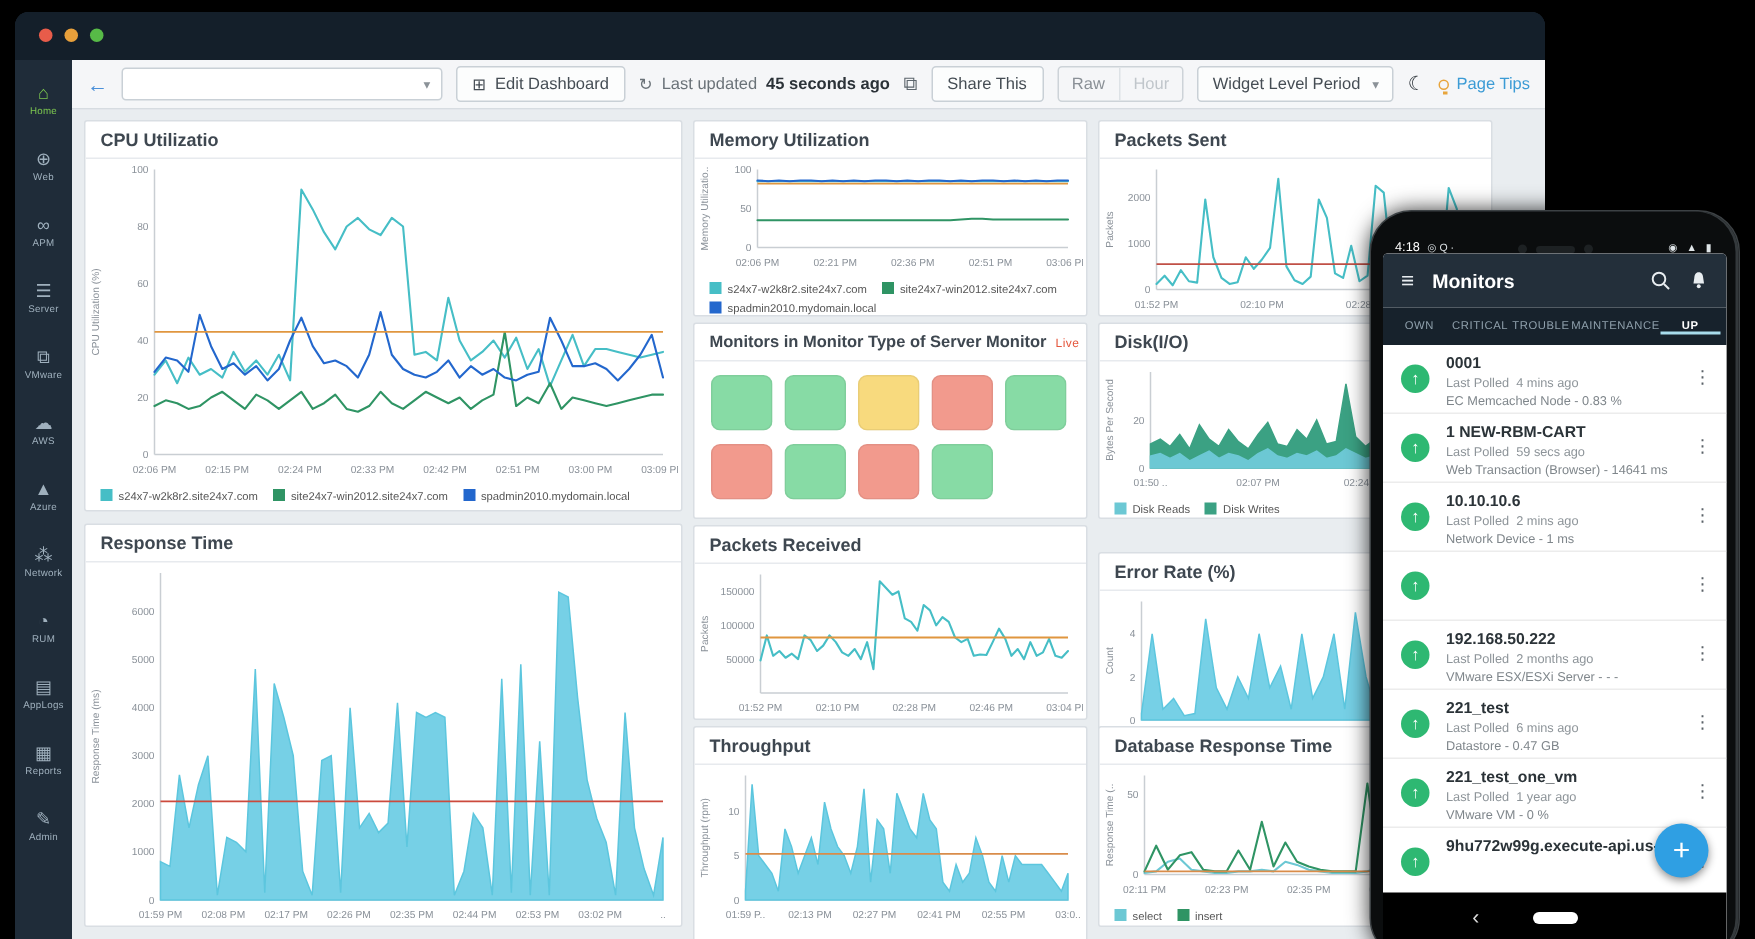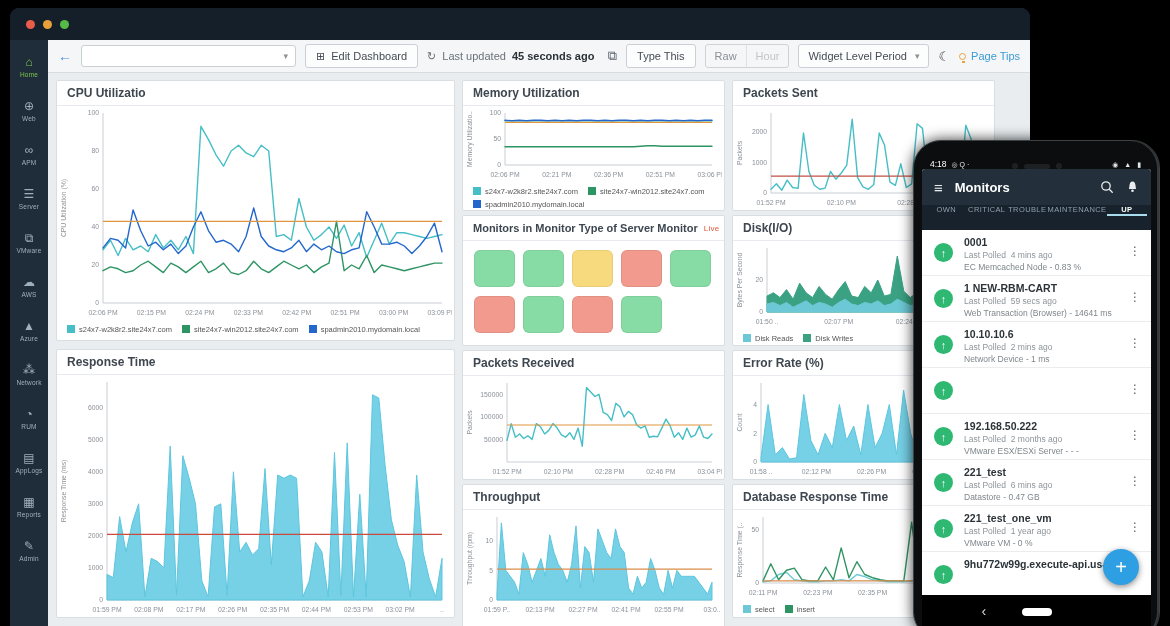--- a/index.html
+++ b/index.html
@@ -43,42 +43,42 @@
   .card-title{height:25px;padding:0 10px;font-size:12px;font-weight:bold;color:#3e4750;border-bottom:1px solid #e7eaee;display:flex;align-items:center;gap:6px;white-space:nowrap}
   .live{color:#e4573d;font-size:8px;font-weight:normal;letter-spacing:.3px}
   #card-cpu{left:8px;top:40px;width:399px;height:261px}
   #card-memory{left:414px;top:40px;width:263px;height:131px}
   #card-psent{left:684px;top:40px;width:263px;height:131px}
   #card-tiles{left:414px;top:175px;width:263px;height:131px}
   #card-tiles .card-title{font-size:11px}
   #card-disk{left:684px;top:175px;width:263px;height:131px}
   #card-resp{left:8px;top:309px;width:399px;height:269px}
   #card-precv{left:414px;top:310px;width:263px;height:130px}
-  #card-err{left:684px;top:310px;width:263px;height:130px}
+  #card-err{left:684px;top:328px;width:263px;height:130px}
   #card-thr{left:414px;top:444px;width:263px;height:154px}
   #card-db{left:684px;top:444px;width:263px;height:134px}
   svg text{font-size:6.8px;fill:#8a9199;font-family:"Liberation Sans","DejaVu Sans",sans-serif}
   .legend{display:flex;flex-wrap:wrap;gap:1px 10px;padding:2px 10px;font-size:7.5px;color:#555;align-items:center;line-height:12px}
   .lg-sw{display:inline-block;width:8px;height:8px;margin-right:4px;vertical-align:-1px}
   .tiles-body{padding:9px 11px;display:flex;flex-wrap:wrap;gap:9px 8px}
   .tile{width:41px;height:37px;border-radius:6px;border:1px solid rgba(0,0,0,.06);cursor:pointer}
 
   
   .phone{position:absolute;left:913px;top:140px;width:247px;height:500px;background:#0b0d0e;border:1px solid #3c4144;box-shadow:inset -2px 0 0 #34393c, 0 0 14px rgba(0,0,0,.8);border-radius:28px;padding:6px 8px 10px;z-index:20}
   .pstatus{height:22px;display:flex;align-items:flex-end;padding:0 8px;color:#fff;font-size:8.5px;gap:5px;position:relative}
   .pcam{position:absolute;left:50%;transform:translateX(-50%);display:flex;align-items:center;gap:6px}
   .pcam .cdot{width:6px;height:6px;border-radius:50%;background:#1d2123}
   .pcam .cpill{width:26px;height:5px;border-radius:3px;background:#1d2123}
   .pstat-r{margin-left:auto;font-size:7px;color:#dfe5e8;letter-spacing:2px}
   .screen{position:relative;height:calc(100% - 22px);border-radius:3px;overflow:hidden;display:flex;flex-direction:column;background:#fff}
   .pheader{height:36px;background:#232f3a;display:flex;align-items:center;padding:0 12px;gap:12px;flex:none}
   .pmenu{color:#e8edf0;font-size:15px;cursor:pointer}
   .ptitle{color:#fff;font-size:13px;font-weight:bold}
   .pheader-icons{margin-left:auto;display:flex;align-items:center;gap:12px}
-  .ptabs{height:25px;background:#17222c;display:flex;align-items:flex-start;padding:0 4px;flex:none}
+  .ptabs{height:25px;background:#17222c;display:flex;align-items:center;padding:0 4px;flex:none}
   .ptab{flex:1;display:flex;align-items:center;justify-content:center;font-size:7.5px;letter-spacing:.4px;color:#8fa0ac;cursor:pointer;border-bottom:2px solid transparent;white-space:nowrap}
   .ptab.active{color:#fff;border-bottom-color:#a8dcec;font-weight:bold}
   .plist{flex:1;overflow:hidden;background:#fff}
   .mrow{position:relative;height:46px;padding:6px 26px 0 42px;border-bottom:1px solid #ececec;cursor:pointer}
   .mdot{position:absolute;left:12px;top:13px;width:19px;height:19px;border-radius:50%;background:#2eb872;color:#fff;font-size:11px;display:flex;align-items:center;justify-content:center}
   .mname{font-size:10.5px;font-weight:bold;color:#2b3338;line-height:13px;white-space:nowrap;overflow:hidden}
   .mmeta{font-size:8.5px;color:#8d9499;line-height:12px}
   .msub{font-size:8.5px;color:#7f868b;line-height:12px;white-space:nowrap;overflow:hidden}
   .mkebab{position:absolute;right:10px;top:14px;color:#5b6268;font-size:12px;cursor:pointer}
   .fab{position:absolute;right:12px;bottom:44px;width:36px;height:36px;border-radius:50%;background:#2f9fe3;color:#fff;font-size:20px;display:flex;align-items:center;justify-content:center;box-shadow:0 2px 6px rgba(0,0,0,.45);cursor:pointer}
@@ -157,21 +157,21 @@
         <span>Edit Dashboard</span>
       </div>
       <div class="tb-upd">
         <span>↻</span>
         <span>Last updated</span>
         <b>45 seconds ago</b>
       </div>
       <div class="tb-right">
         <span class="tb-icon">⧉</span>
         <div class="tb-btn">
-          <span>Type This</span>
+          <span>Share This</span>
         </div>
         <div class="seg">
           <span class="seg-raw">Raw</span>
           <span class="seg-hour">Hour</span>
         </div>
         <div class="tb-wlp">
           <span>Widget Level Period</span>
           <span class="tb-caret">▾</span>
         </div>
         <span class="tb-icon" style="color:#2b3238">☾</span>

